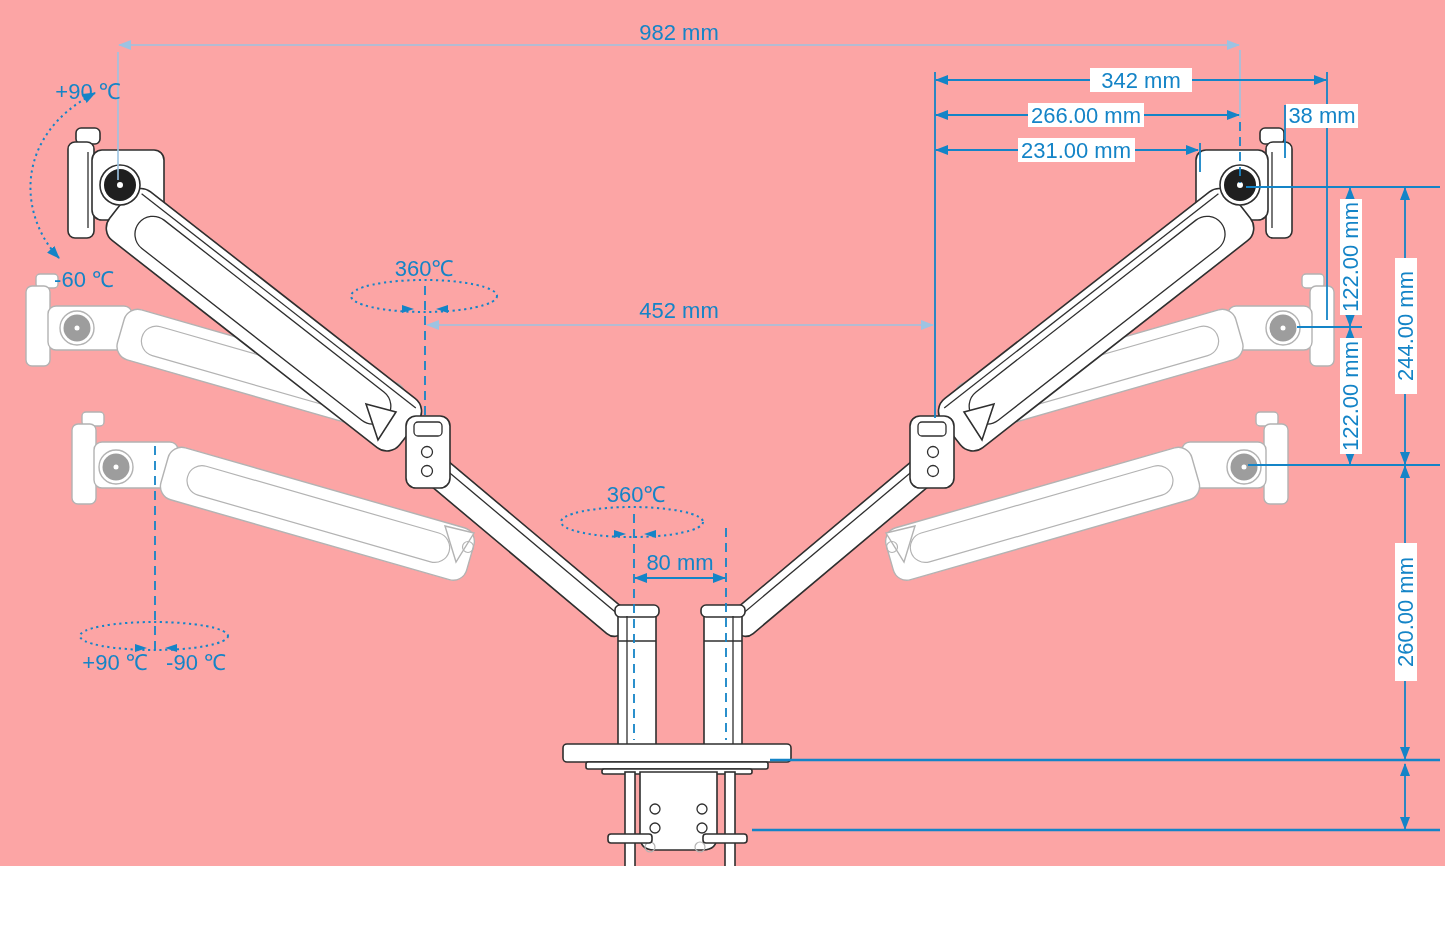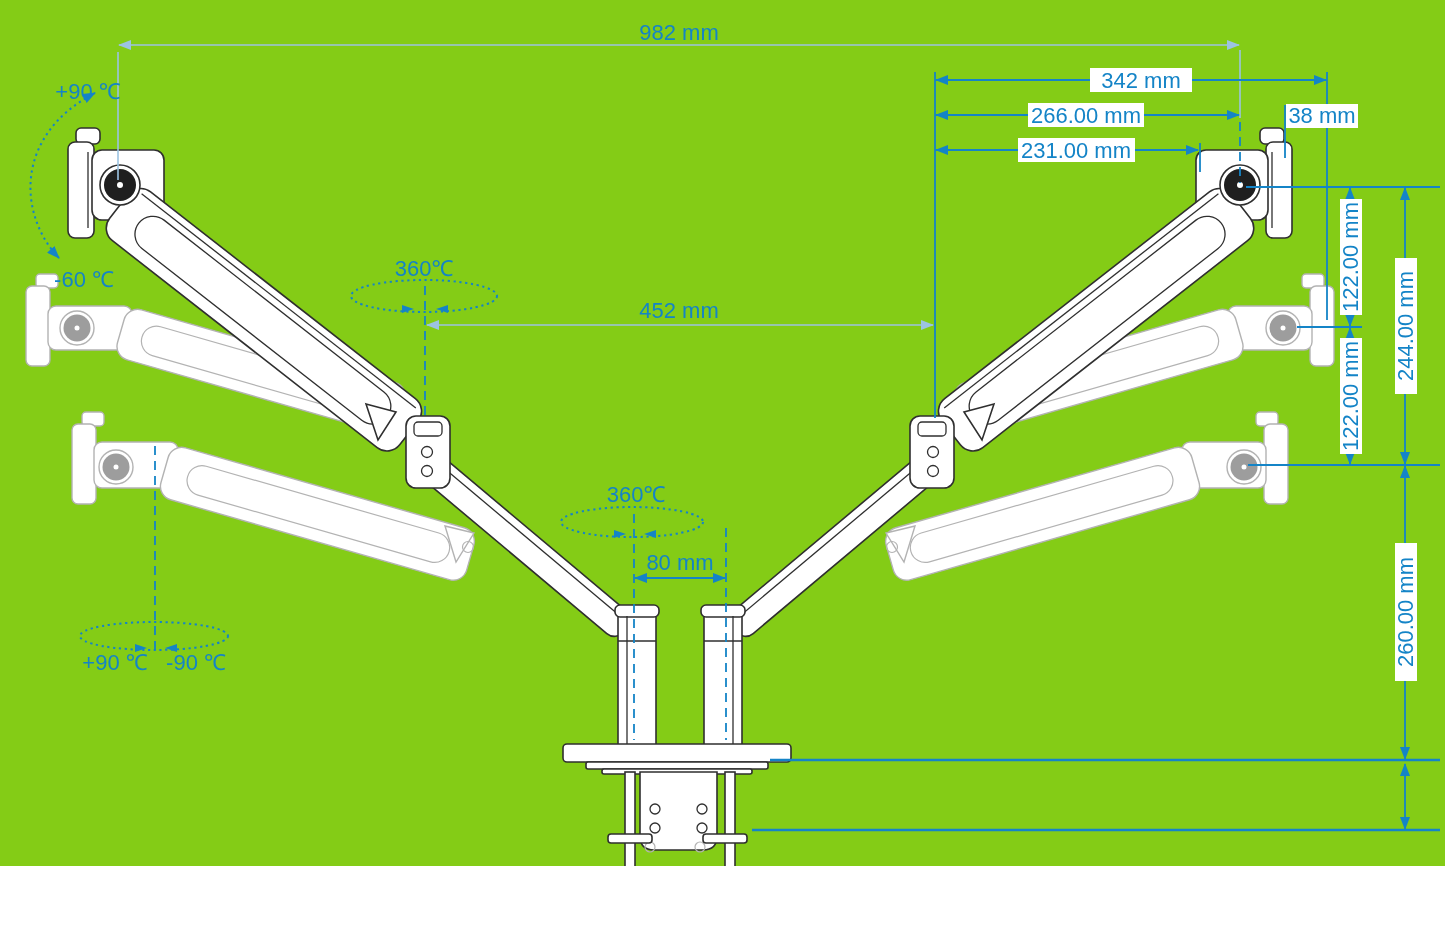--- a/index.html
+++ b/index.html
@@ -1,16 +1,16 @@
 <!DOCTYPE html>
 <html><head>
 <meta charset="utf-8">
 <style>
   html,body{margin:0;padding:0;background:#ffffff;}
-  .stage{position:relative;width:1445px;height:866px;background:#84cc16;overflow:hidden;
+  .stage{position:relative;width:1445px;height:866px;background:#fca5a5;overflow:hidden;
          font-family:"Liberation Sans",sans-serif;}
   svg{position:absolute;left:0;top:0;}
   
   .dk{stroke:#2f2f2f;stroke-width:1.6;fill:#ffffff;}
   .dkl{stroke:#2f2f2f;stroke-width:1.3;fill:none;}
   .gh{stroke:#b3b3b3;stroke-width:1.4;fill:#ffffff;}
   .ghl{stroke:#b3b3b3;stroke-width:1.2;fill:none;}
   
   .s{stroke:#1484c7;stroke-width:1.8;fill:none;}
   .s25{stroke:#1484c7;stroke-width:2.4;fill:none;}

